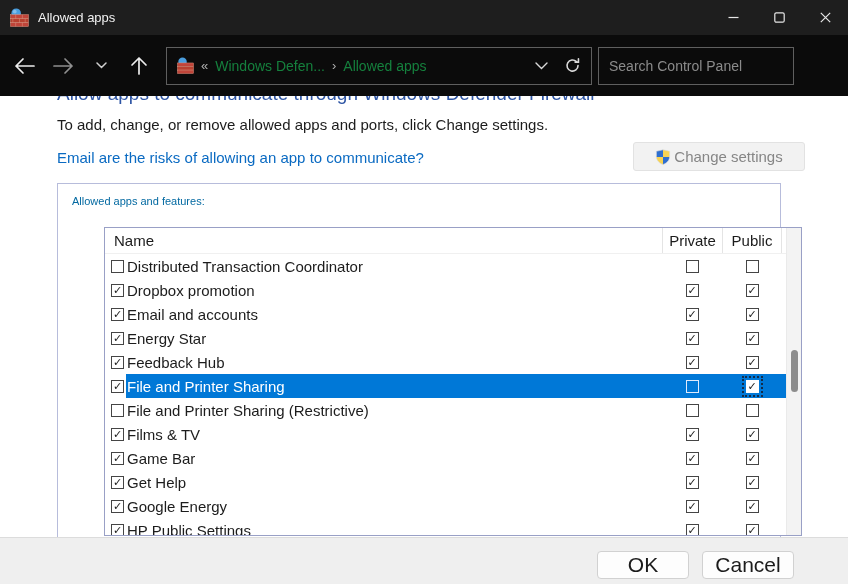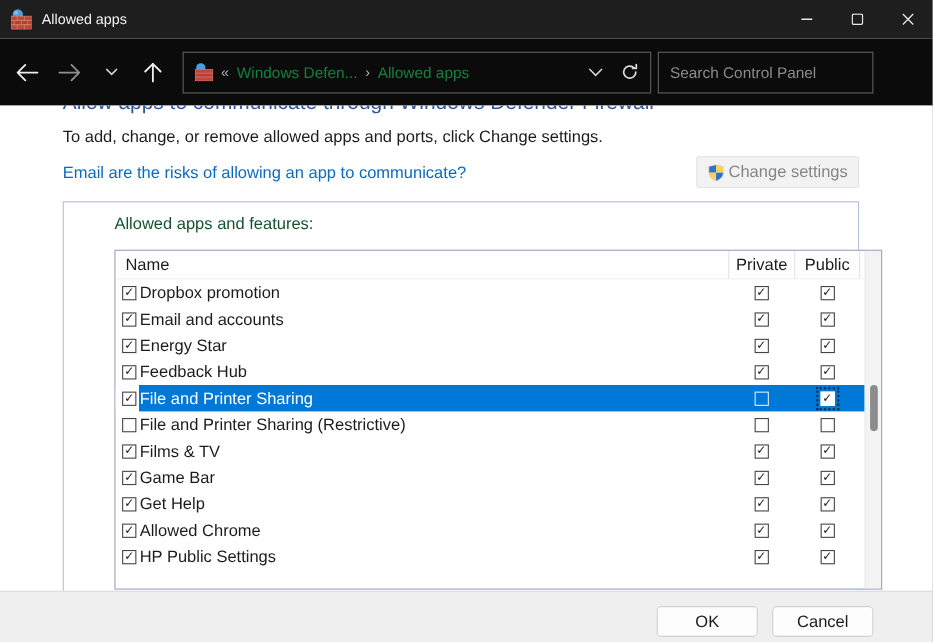--- a/index.html
+++ b/index.html
@@ -22,24 +22,24 @@
   .addr-spacer { flex:1; }
   .searchbox { margin-left:6px; width:196px; height:38px; border:1px solid #5f5f5f; display:flex; align-items:center; padding:0 10px; flex:none; }
   .searchbox input { flex:1; background:transparent; border:none; outline:none; color:#cfcfcf; font-size:14px; font-family:inherit; }
   .searchbox input::placeholder { color:#8b8b8b; }
 
   
   .content { position:relative; height:441px; background:#fff; overflow:hidden; }
   .page-heading { position:absolute; left:57px; top:-13px; font-size:19px; font-weight:400; color:#2e55a4; white-space:nowrap; }
   .page-desc { position:absolute; left:57px; top:20px; font-size:15px; color:#1c1c1c; }
   .risk-link { position:absolute; left:57px; top:53px; font-size:15px; color:#0a6ac2; cursor:pointer; }
-  .change-btn { position:absolute; left:633px; top:46px; width:148px; height:29px; background:#f2f2f2; border:1px solid #e2e2e2; border-radius:3px; display:flex; align-items:center; justify-content:center; gap:3px; font-size:15px; color:#868686; font-family:inherit; }
+  .change-btn { position:absolute; left:633px; top:46px; width:172px; height:29px; background:#f2f2f2; border:1px solid #e2e2e2; border-radius:3px; display:flex; align-items:center; justify-content:center; gap:3px; font-size:15px; color:#868686; font-family:inherit; }
 
   .groupbox { position:absolute; left:57px; top:87px; width:724px; height:420px; border:1px solid #b7bcdb; background:#fff; }
-  .groupbox-label { position:absolute; left:14px; top:11px; font-size:15px; color:#14532d;margin-left:32px; }
+  .groupbox-label { position:absolute; left:14px; top:11px; font-size:11px; color:#0369a1; }
 
   .listbox { position:absolute; left:12px; top:43px; width:698px; height:309px; border:1px solid #99a0c6; background:#fff; overflow:hidden;margin-left:34px; }
   .lv-grid { display:grid; grid-template-columns:1fr 60px 60px 19px; }
   .lv-header { height:26px; border-bottom:1px solid #f0f0f0; font-size:15px; color:#1b1b1b; }
   .lv-header .h-name { padding-left:9px; display:flex; align-items:center; }
   .lv-header .h-col { display:flex; align-items:center; justify-content:center; border-left:1px solid #e4e4e4; }
   .lv-header .h-col.last { border-right:1px solid #e4e4e4; }
 
   .row { height:24px; align-items:center; font-size:15px; color:#1c1c1c; }
   .row.sel { background:linear-gradient(to right,#ffffff 21px,#0078d7 21px); color:#fff; }
@@ -48,21 +48,21 @@
   .cb { width:13px; height:13px; border:1px solid #454545; background:#fff; font-size:11px; line-height:11px; font-weight:700; color:#1a1a1a; text-align:center; flex:none; }
   .row.sel .cb.on-blue { border-color:#dfeafc; background:transparent; }
   .row.sel .cb.on-blue.checked { background:#fff; color:#1a1a1a; border-color:#fff; }
   .cb.focused { outline:2px dotted #132c49; outline-offset:2px; }
 
   .vscroll { position:absolute; top:0; right:0; bottom:0; width:15px; background:#f3f3f3; border-left:1px solid #eaeaea; }
   .vthumb { position:absolute; left:4px; top:122px; width:7px; height:42px; background:#8c8c8c; border-radius:4px; }
 
   
   .footer { position:relative; height:47px; background:#efefef; border-top:1px solid #dcdcdc; }
-  .dlg-btn { position:absolute; top:13px; width:92px; height:28px; background:#fdfdfd; border:1px solid #d1d1d1; border-radius:4px; font-size:15px; color:#1b1b1b; font-family:inherit; }
+  .dlg-btn { position:absolute; top:13px; width:92px; height:28px; background:#fdfdfd; border:1px solid #d1d1d1; border-radius:4px; font-size:21px; color:#1b1b1b; font-family:inherit; }
   .ok-btn { left:597px; }
   .cancel-btn { left:702px; }
 
   svg { display:block; }
 </style>
 </head>
 <body>
 
 <div class="window">
 
@@ -184,20 +184,33 @@
       <div class="listbox">
         <div class="lv-header lv-grid">
           <div class="h-name">Name</div>
           <div class="h-col">Private</div>
           <div class="h-col last">Public</div>
           <div></div>
         </div>
         <div>
             <div class="row lv-grid">
               <div class="name-cell">
+                <div class="cb"></div>
+                <span>Distributed Transaction Coordinator</span>
+              </div>
+              <div class="check-cell">
+                <div class="cb"></div>
+              </div>
+              <div class="check-cell">
+                <div class="cb"></div>
+              </div>
+              <div class=""></div>
+            </div>
+            <div class="row lv-grid">
+              <div class="name-cell">
                 <div class="cb checked">✓</div>
                 <span>Dropbox promotion</span>
               </div>
               <div class="check-cell">
                 <div class="cb checked">✓</div>
               </div>
               <div class="check-cell">
                 <div class="cb checked">✓</div>
               </div>
               <div class=""></div>
@@ -302,21 +315,21 @@
                 <div class="cb checked">✓</div>
               </div>
               <div class="check-cell">
                 <div class="cb checked">✓</div>
               </div>
               <div class=""></div>
             </div>
             <div class="row lv-grid">
               <div class="name-cell">
                 <div class="cb checked">✓</div>
-                <span>Allowed Chrome</span>
+                <span>Google Energy</span>
               </div>
               <div class="check-cell">
                 <div class="cb checked">✓</div>
               </div>
               <div class="check-cell">
                 <div class="cb checked">✓</div>
               </div>
               <div class=""></div>
             </div>
             <div class="row lv-grid">

